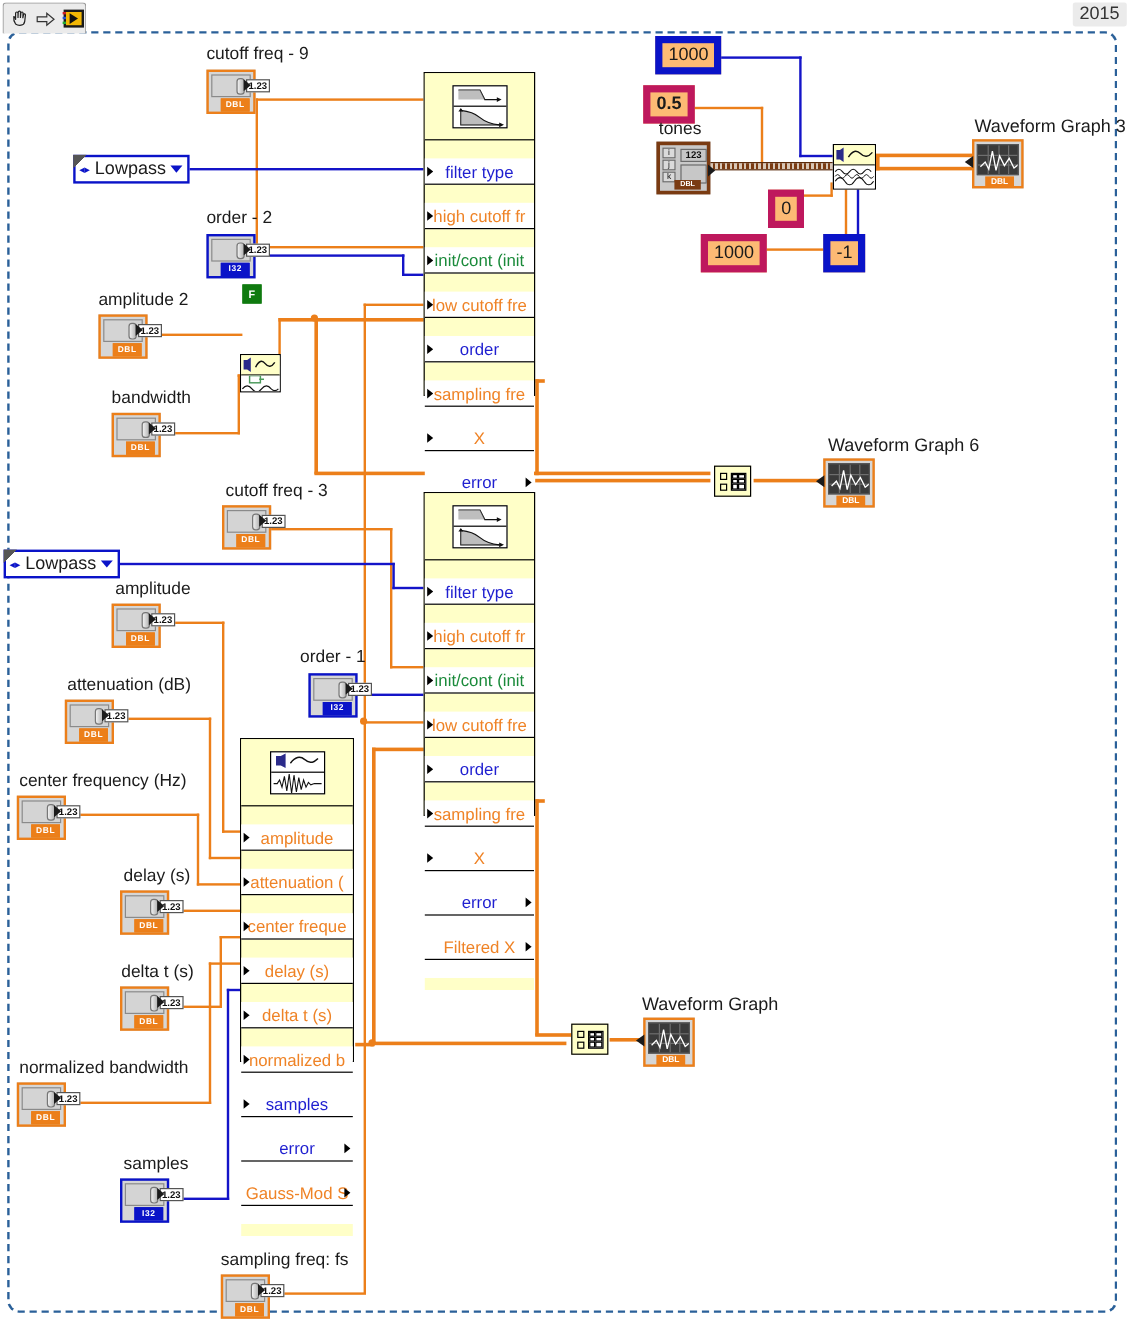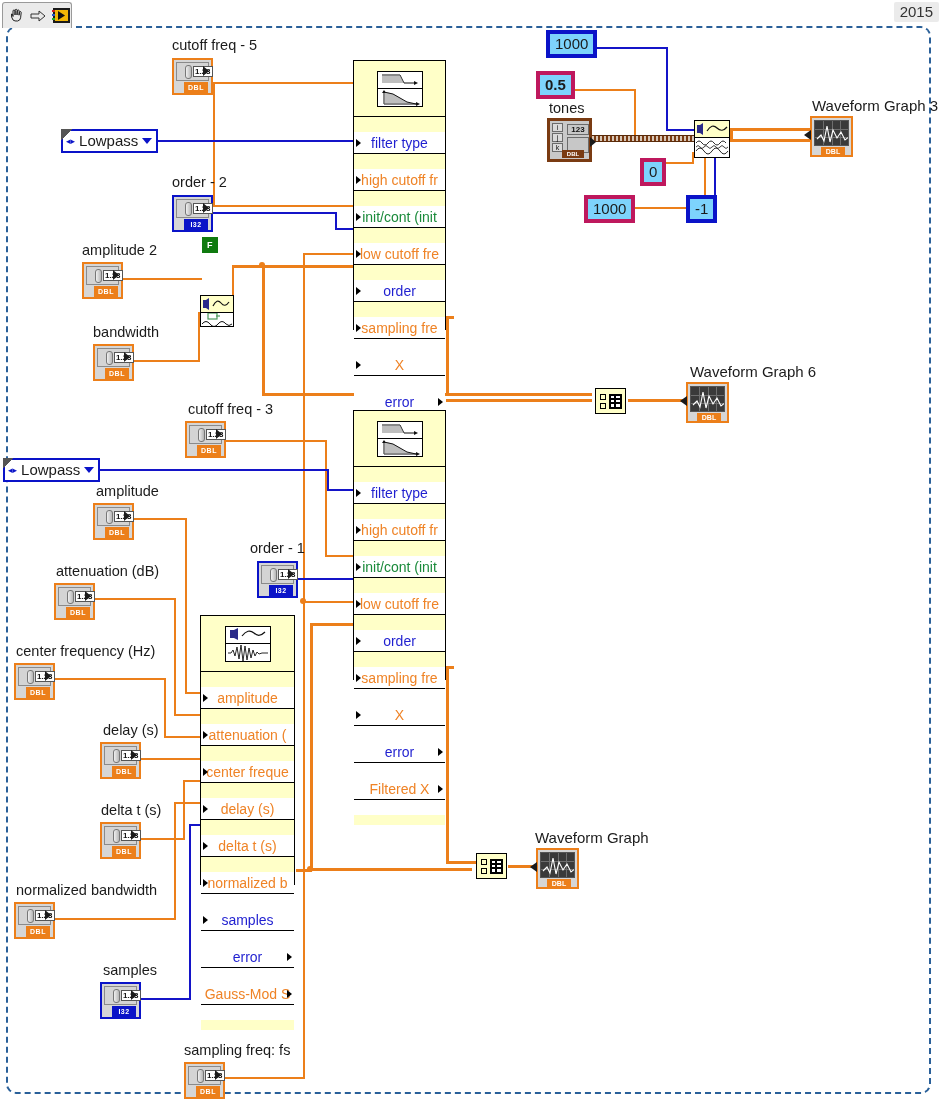--- a/index.html
+++ b/index.html
@@ -47,21 +47,21 @@
   .term {
     position:absolute;
     border:2px solid #ec7f1a;
     background:#d6d6d6;
     padding:2px 2px 0 2px;
     width:41px; height:37px;
   }
   .term.blue { border-color:#0a13c8; }
   .term .inner {
     background:#d4d4d4; border:1px solid #8a8a8a;
-    height:19px; display:flex; align-items:center; padding-left:8px;
+    height:19px; display:flex; align-items:center; padding-left:20px;
     position:relative;
   }
   .term .coil {
     width:7px; height:14px; border:1px solid #777; border-radius:3px;
     background:linear-gradient(90deg,#f0f0f0,#b6b6b6);
     margin-right:1px; flex:none;
   }
   .term .numbox {
     background:#fff; border:1px solid #555; font-size:8px; font-weight:bold;
     color:#111; line-height:9px; padding:0 1px; font-family:"Liberation Sans",sans-serif;
@@ -94,21 +94,21 @@
     text-align:center; line-height:9px; width:24px; margin-left:7px;
   }
   .graphterm .inarrow {
     position:absolute; left:-8px; top:12px;
     width:0;height:0;border-top:5px solid transparent;border-bottom:5px solid transparent;
     border-right:7px solid #1b1b1b;
   }
 
   
   .konst {
-    position:absolute; border:4px solid #be185d; background:#7dd3fc;
+    position:absolute; border:6px solid #be185d; background:#fdba74;
     color:#1b1b1b; font-size:15px; line-height:1;
     padding:2px 5px 3px 5px; white-space:nowrap;
   }
   .konst.blue { border-color:#0a13c8; }
   .konst.boolF {
     border:2px solid #0f7a0f; background:#0f7a0f; color:#fff;
     font-size:9px; font-weight:bold; padding:1px 3px; line-height:10px;
   }
 
   
@@ -357,21 +357,21 @@
         <path d="M6 5 L13 9.5 L6 14 Z" fill="#111"></path>
         <rect x="0" y="4" width="3" height="2" fill="#cc2222"></rect>
         <rect x="0" y="8" width="3" height="2" fill="#2255cc"></rect>
         <rect x="0" y="12" width="3" height="2" fill="#22aa33"></rect>
       </svg>
     </span>
   </div>
 
   <div id="verTag">2015</div>
 
-  <div class="lbl" style="left:172px;top:38px;">cutoff freq - 5</div>
+  <div class="lbl" style="left:172px;top:38px;">cutoff freq - 9</div>
   <div class="term" style="left:172px;top:58px;">
     <div class="inner">
         <div class="coil"></div>
         <span class="numbox">1.23</span>
         <div class="arrow"></div>
       </div>
     <div class="type">DBL</div>
   </div>
 
   <div class="ring" style="left:61px;top:129px;">

